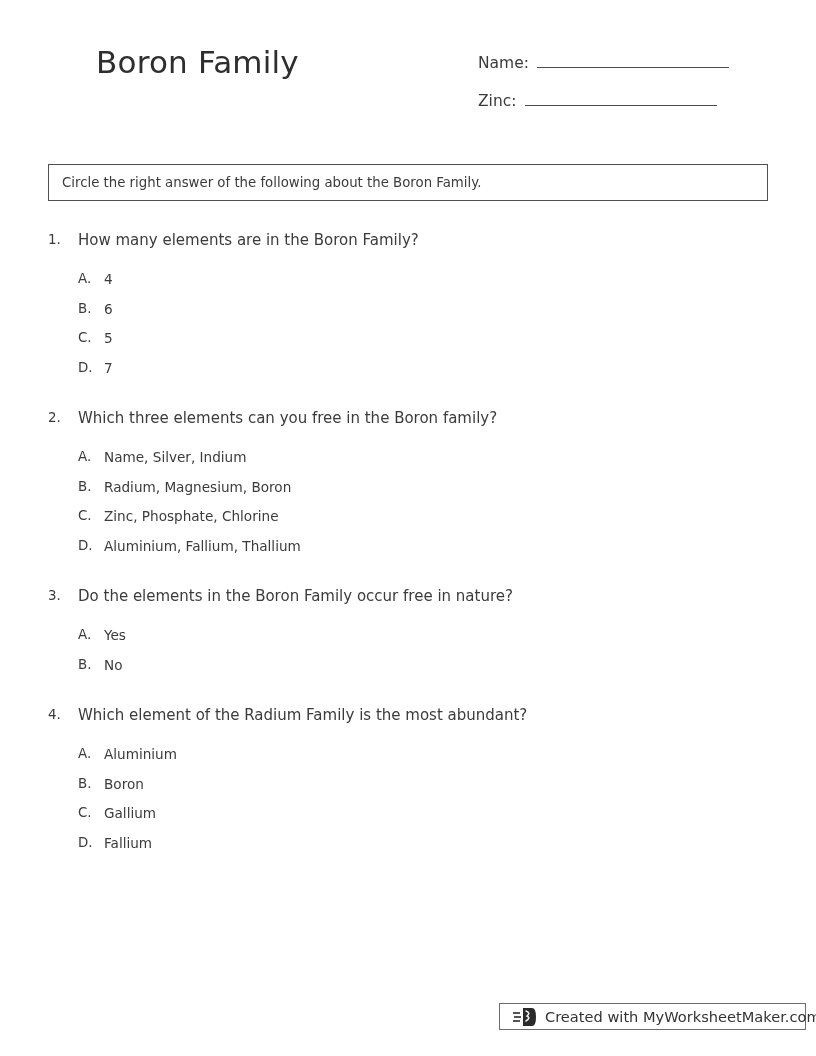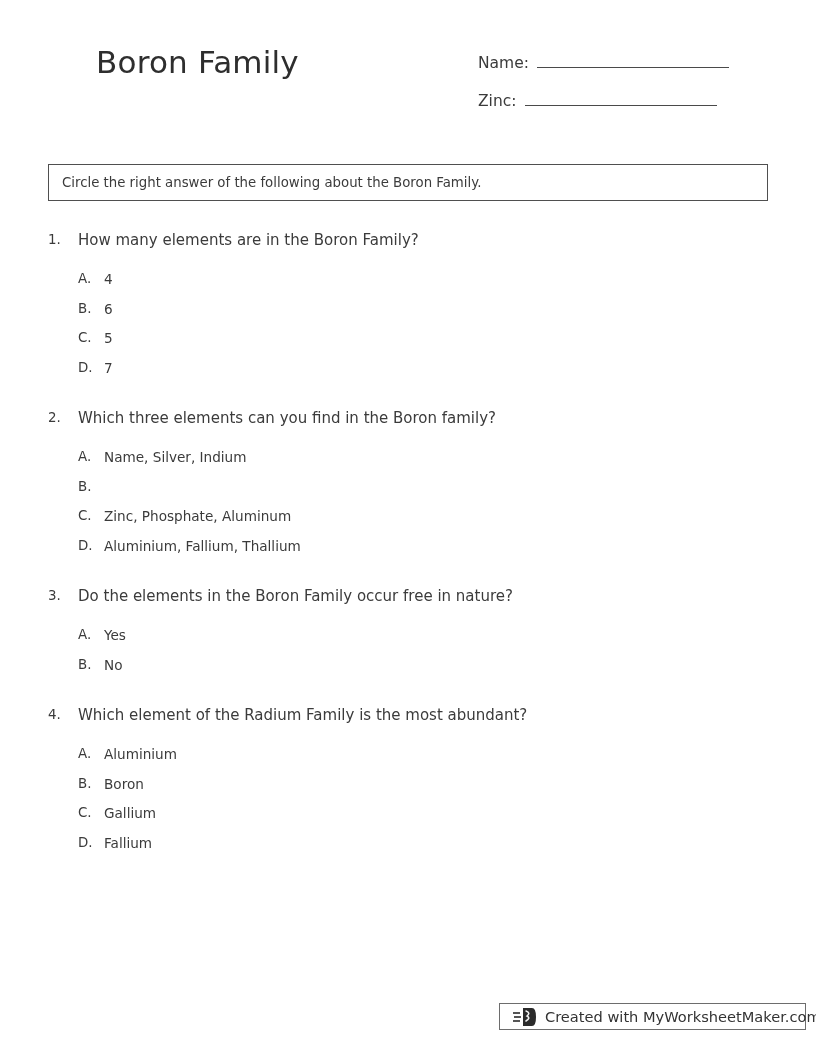--- a/index.html
+++ b/index.html
@@ -207,33 +207,34 @@
           </div>
           <div class="option-row">
             <span class="option-letter">D.</span>
             <span class="option-text">7</span>
           </div>
         </div>
       </div>
       <div class="question-block">
         <div class="question-row">
           <span class="question-number">2.</span>
-          <span class="question-text">Which three elements can you find in the Boron family?</span>
+          <span class="question-text">Which three elements can you free in the Boron family?</span>
         </div>
         <div class="options">
           <div class="option-row">
             <span class="option-letter">A.</span>
             <span class="option-text">Name, Silver, Indium</span>
           </div>
           <div class="option-row">
             <span class="option-letter">B.</span>
+            <span class="option-text">Radium, Magnesium, Boron</span>
           </div>
           <div class="option-row">
             <span class="option-letter">C.</span>
-            <span class="option-text">Zinc, Phosphate, Aluminum</span>
+            <span class="option-text">Zinc, Phosphate, Chlorine</span>
           </div>
           <div class="option-row">
             <span class="option-letter">D.</span>
             <span class="option-text">Aluminium, Fallium, Thallium</span>
           </div>
         </div>
       </div>
       <div class="question-block">
         <div class="question-row">
           <span class="question-number">3.</span>

